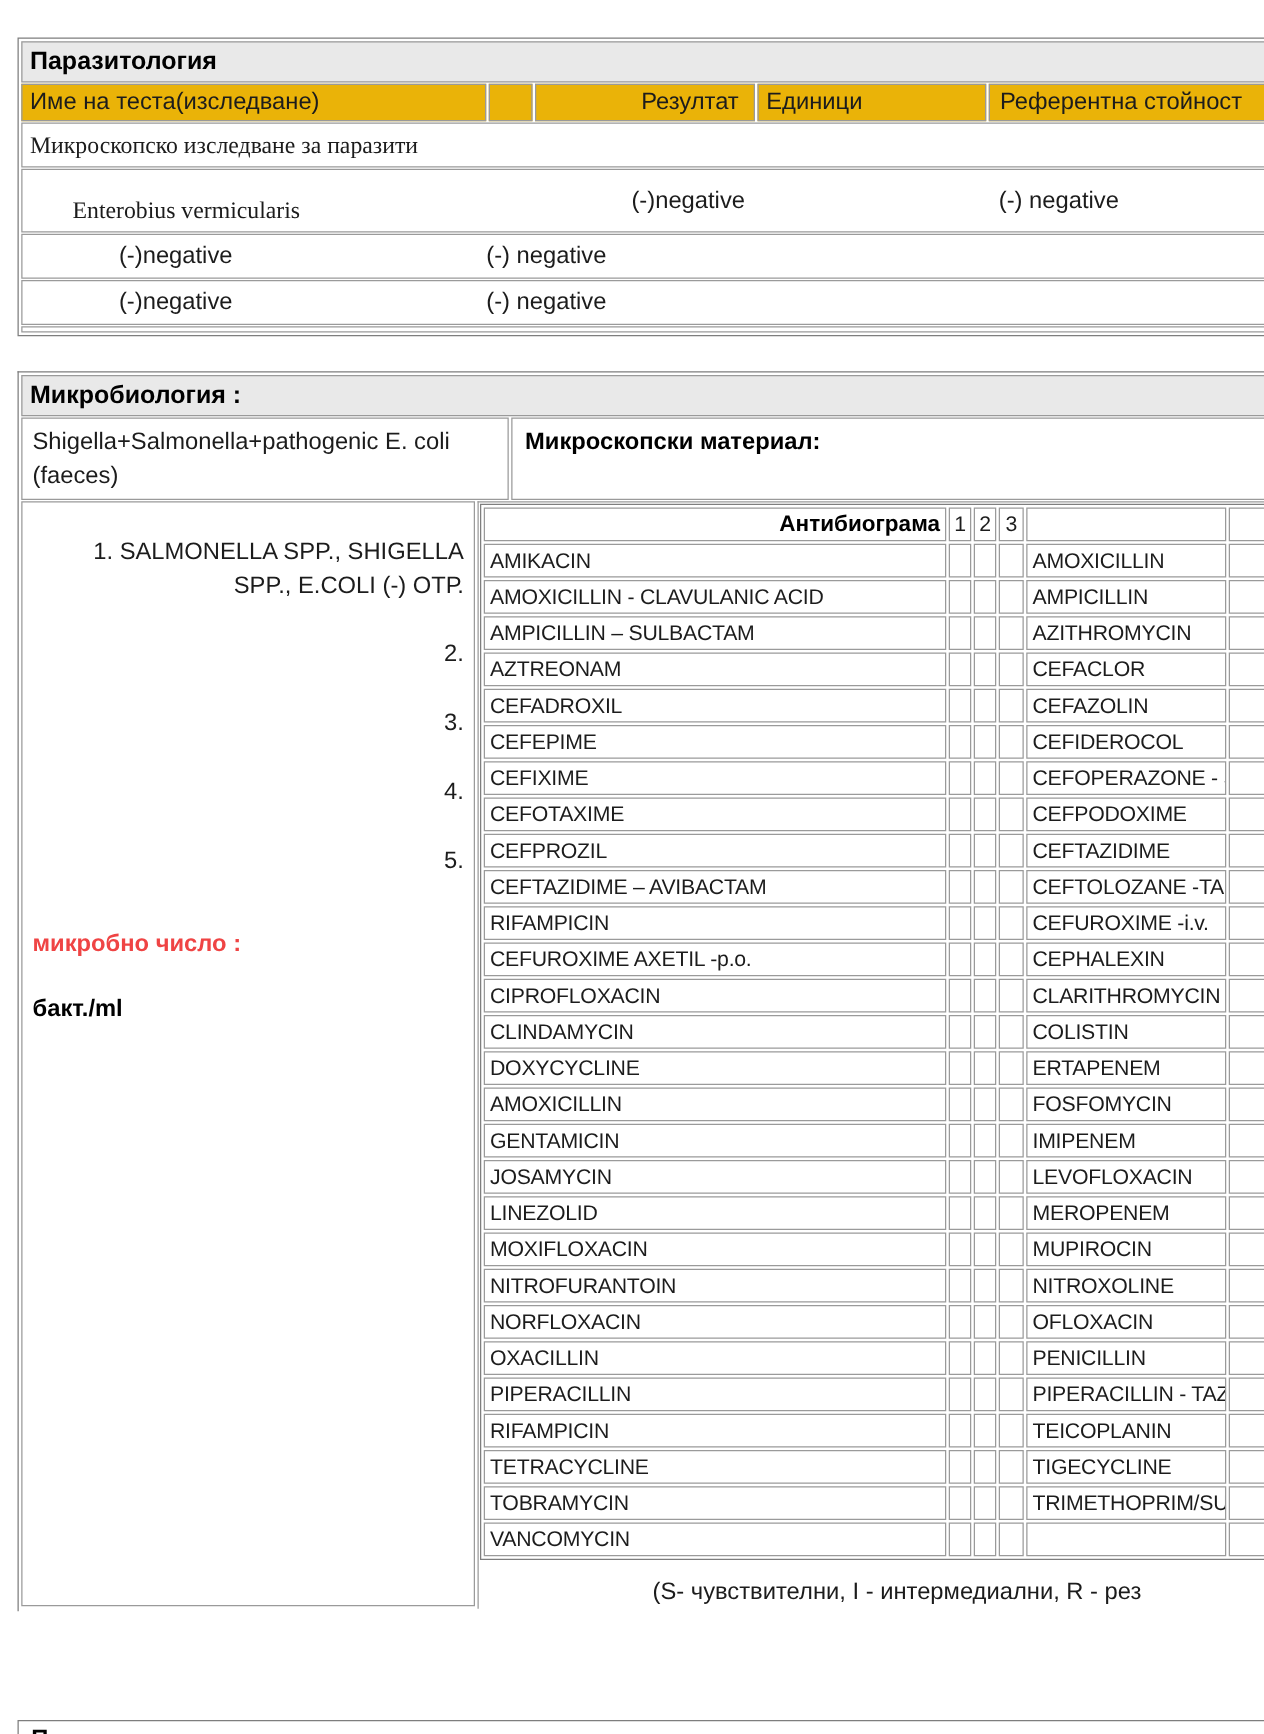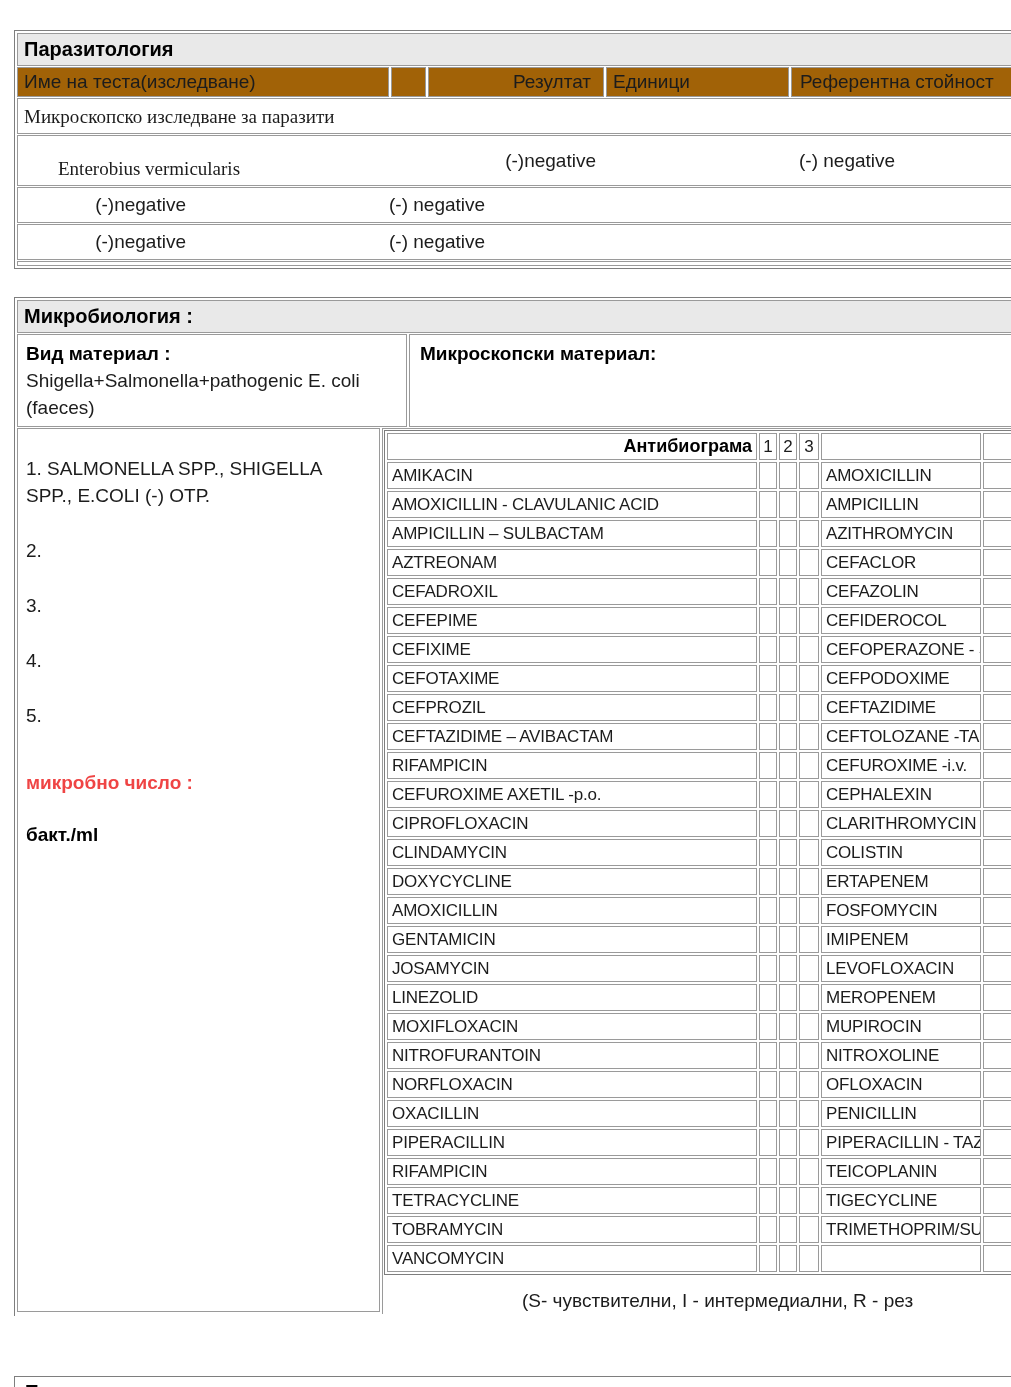--- a/index.html
+++ b/index.html
@@ -26,21 +26,21 @@
     background: #e9e9e9;
     border: 1px solid #9a9a9a;
     margin: 1px;
     font-weight: bold;
     font-size: 20px;
     padding: 4px 6px;
     color: #000;
   }
   .p-header { display: flex; gap: 2px; margin: 1px; }
   .p-header > div {
-    background: #a16207;
+    background: #eab308;
     border: 1px solid #9a9a9a;
     font-size: 19px;
     padding: 3px 6px;
     white-space: nowrap;
     overflow: hidden;
   }
   .ph-name   { width: 372px; }
   .ph-spacer { width: 35px; }
   .ph-result { width: 176px; text-align: right; padding-right: 12px !important; }
   .ph-units  { width: 183px; }
@@ -77,21 +77,21 @@
     border: 1px solid #9a9a9a;
     padding: 5px 10px;
     font-size: 19px;
     line-height: 27px;
     align-self: stretch;
   }
   .m-bold { font-weight: bold; color: #000; }
   .m-row2 .m-cell-left { height: 884px; padding-top: 26px; }
   .m-row2 .m-cell-right { border-bottom: none; padding: 0 0 0 1px; align-self: auto; }
 
-  .iso-item { line-height: 27px; margin-bottom: 28px; }
+  .iso-item { line-height: 27px; margin-bottom: 28px; text-align: right; }
   .count-label { margin-top: 40px; font-weight: bold; color: #ef4444; }
   .count-units { margin-top: 25px; font-weight: bold; color: #000; }
 
   
   .ab {
     border-collapse: separate;
     border-spacing: 2px;
     table-layout: fixed;
     width: 628px;
     margin-top: 1px;
@@ -182,21 +182,20 @@
 
       <div class="p-row-empty"></div>
     </div>
   </div>
 
   <div class="tbl micro">
     <div class="bar-title">Микробиология :</div>
 
     <div class="m-row">
       <div class="m-cell-left">
-        <div class="m-bold">Вид материал :</div>
         <div>Shigella+Salmonella+pathogenic E. coli (faeces)</div>
       </div>
       <div class="m-cell-right">
         <div class="m-bold">Микроскопски материал:</div>
       </div>
     </div>
 
     <div class="m-row m-row2">
       <div class="m-cell-left">
 

